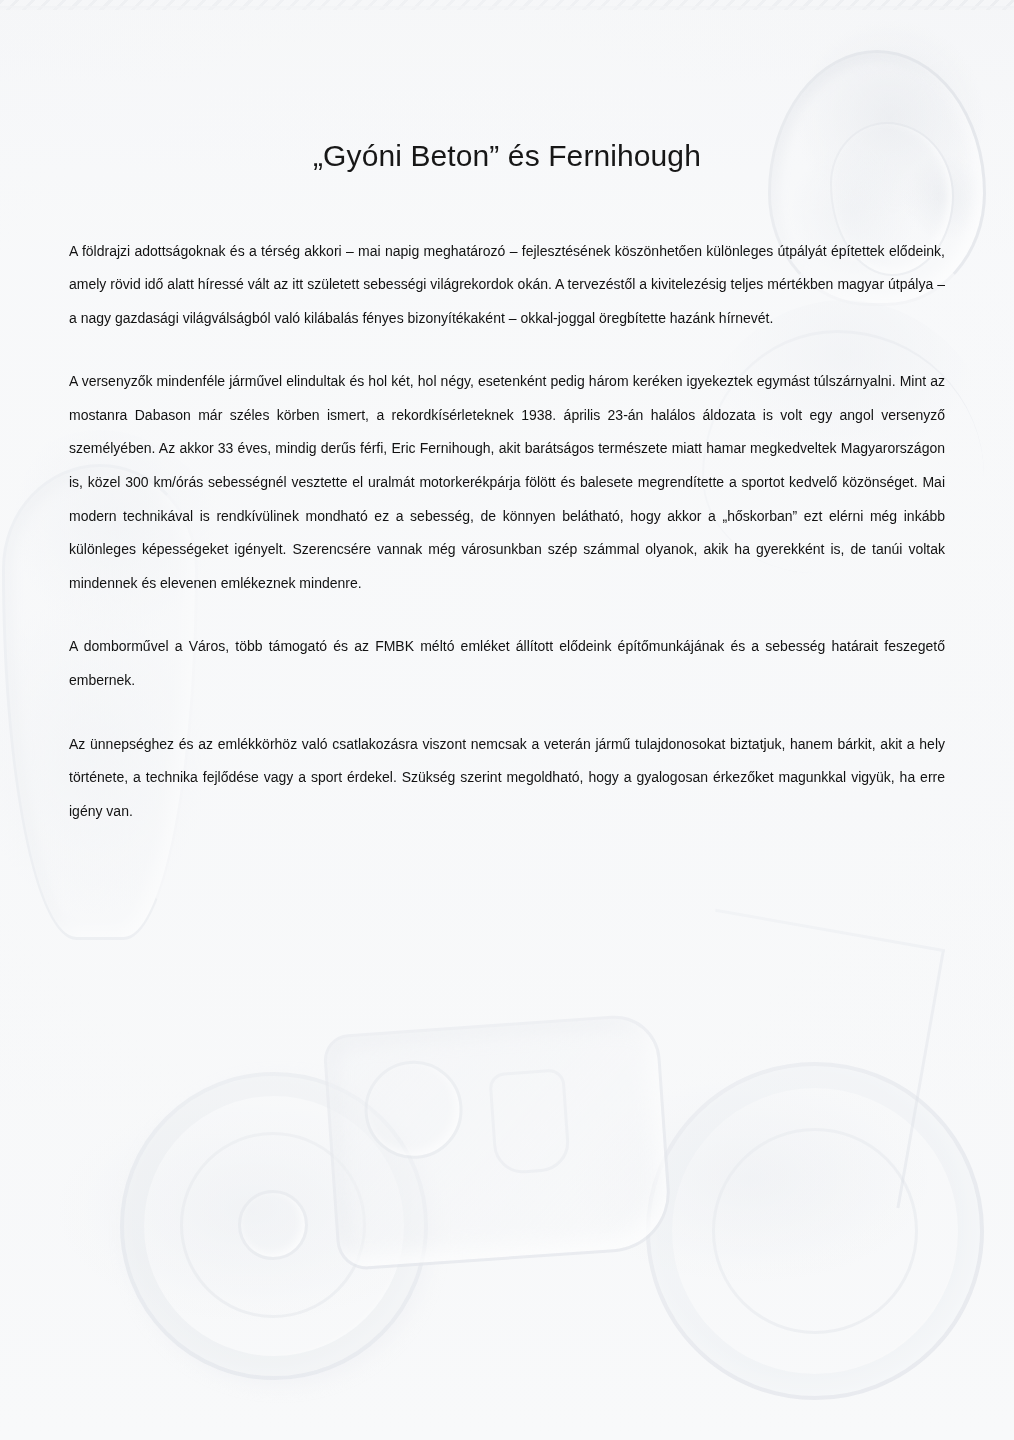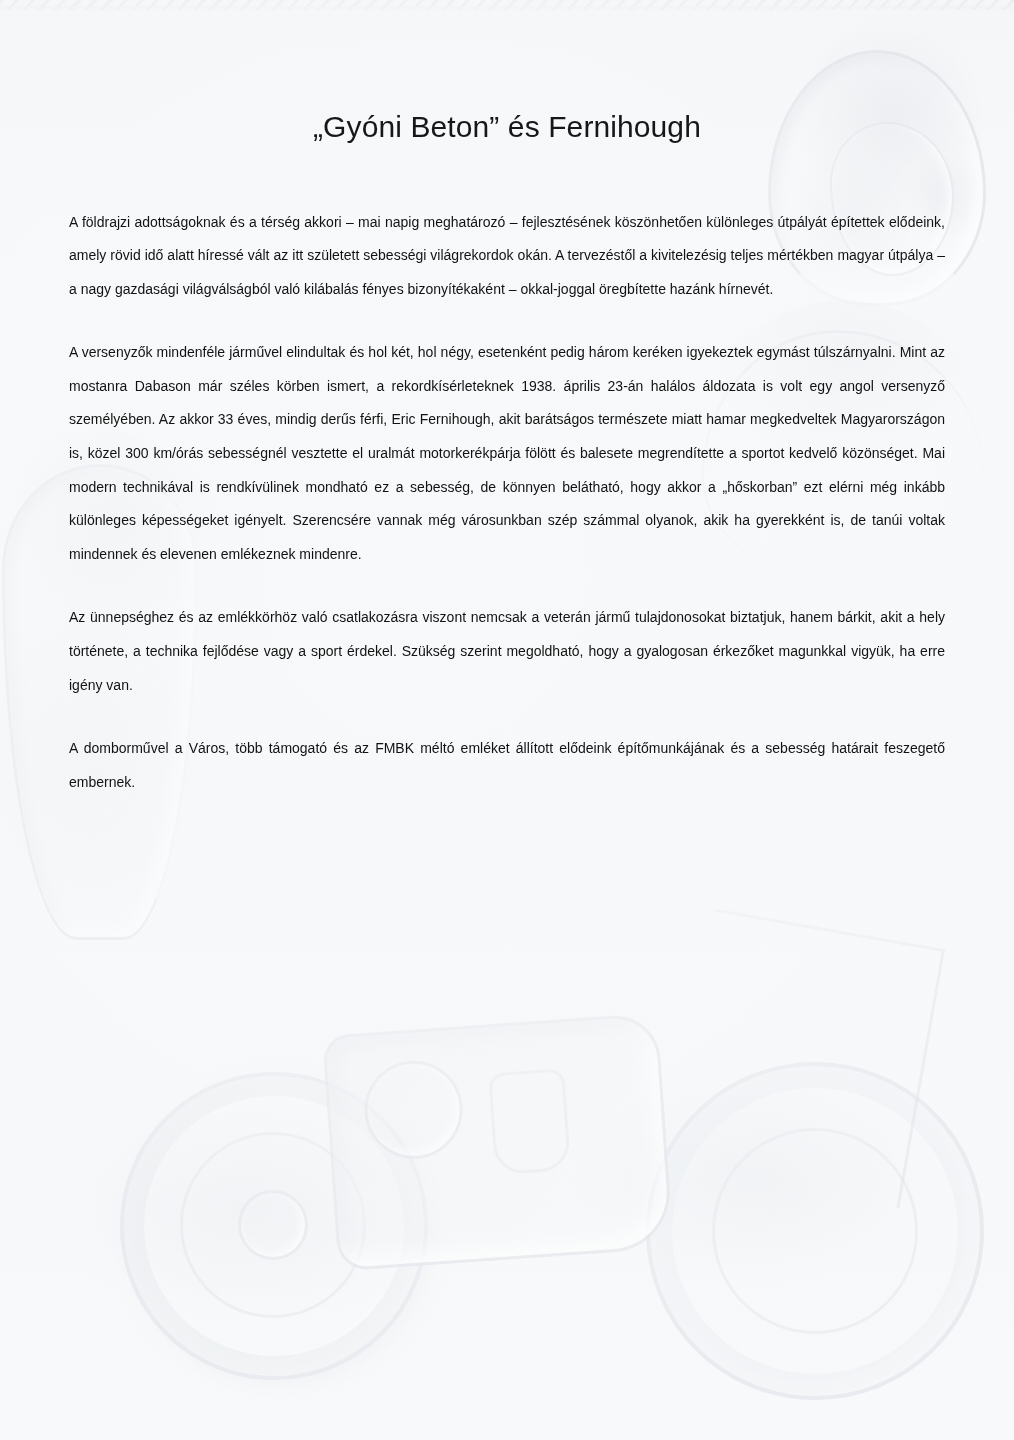--- a/index.html
+++ b/index.html
@@ -229,21 +229,22 @@
     background:
       radial-gradient(ellipse 80% 60% at 42% 40%, rgba(248,249,250,.86), rgba(248,249,250,.52) 60%, rgba(248,249,250,.25) 100%);
     pointer-events: none;
     z-index: 1;
   }
 
   
   .content {
     position: relative;
     z-index: 2;
-    padding: 12px 69px;
+    padding: 4px 69px;
+    margin-top: 37px;
   }
 
   .doc-title {
     margin: 0;
     padding-top: 96px;
     text-align: center;
     font-size: 30px;
     font-weight: 400;
     letter-spacing: .1px;
     color: #171717;
@@ -287,18 +288,18 @@
 
   <div class="wash"></div>
 
   <div class="content">
 
     <h1 class="doc-title">„Gyóni Beton” és Fernihough</h1>
 
     <div class="body-copy">
       <p class="para">A földrajzi adottságoknak és a térség akkori – mai napig meghatározó – fejlesztésének köszönhetően különleges útpályát építettek elődeink, amely rövid idő alatt híressé vált az itt született sebességi világrekordok okán. A tervezéstől a kivitelezésig teljes mértékben magyar útpálya – a nagy gazdasági világválságból való kilábalás fényes bizonyítékaként – okkal-joggal öregbítette hazánk hírnevét.</p>
       <p class="para">A versenyzők mindenféle járművel elindultak és hol két, hol négy, esetenként pedig három keréken igyekeztek egymást túlszárnyalni. Mint az mostanra Dabason már széles körben ismert, a rekordkísérleteknek 1938. április 23-án halálos áldozata is volt egy angol versenyző személyében. Az akkor 33 éves, mindig derűs férfi, Eric Fernihough, akit barátságos természete miatt hamar megkedveltek Magyarországon is, közel 300 km/órás sebességnél vesztette el uralmát motorkerékpárja fölött és balesete megrendítette a sportot kedvelő közönséget. Mai modern technikával is rendkívülinek mondható ez a sebesség, de könnyen belátható, hogy akkor a „hőskorban” ezt elérni még inkább különleges képességeket igényelt. Szerencsére vannak még városunkban szép számmal olyanok, akik ha gyerekként is, de tanúi voltak mindennek és elevenen emlékeznek mindenre.</p>
+      <p class="para">A domborművel a Város, több támogató és az FMBK méltó emléket állított elődeink építőmunkájának és a sebesség határait feszegető embernek.</p>
       <p class="para">Az ünnepséghez és az emlékkörhöz való csatlakozásra viszont nemcsak a veterán jármű tulajdonosokat biztatjuk, hanem bárkit, akit a hely története, a technika fejlődése vagy a sport érdekel. Szükség szerint megoldható, hogy a gyalogosan érkezőket magunkkal vigyük, ha erre igény van.</p>
-      <p class="para">A domborművel a Város, több támogató és az FMBK méltó emléket állított elődeink építőmunkájának és a sebesség határait feszegető embernek.</p>
     </div>
 
   </div>
 </div>
 
 </body></html>

